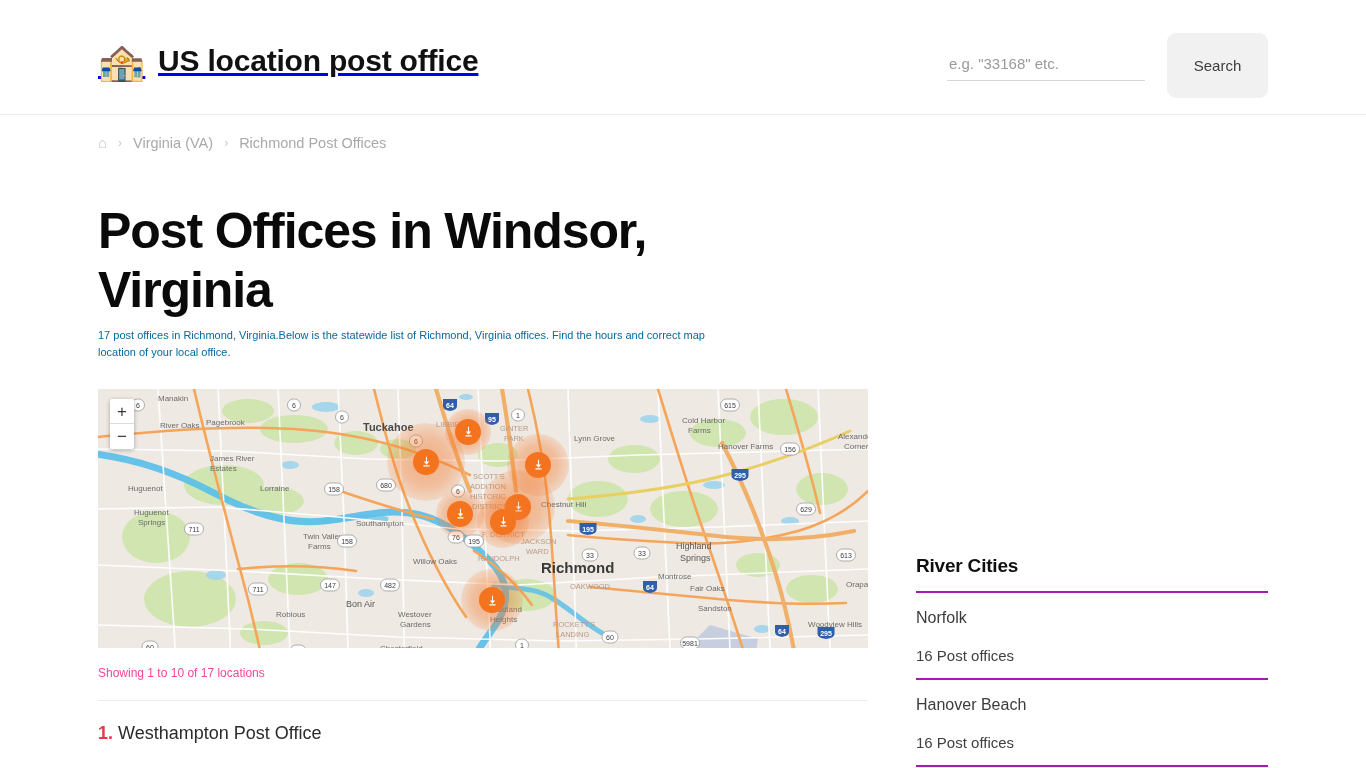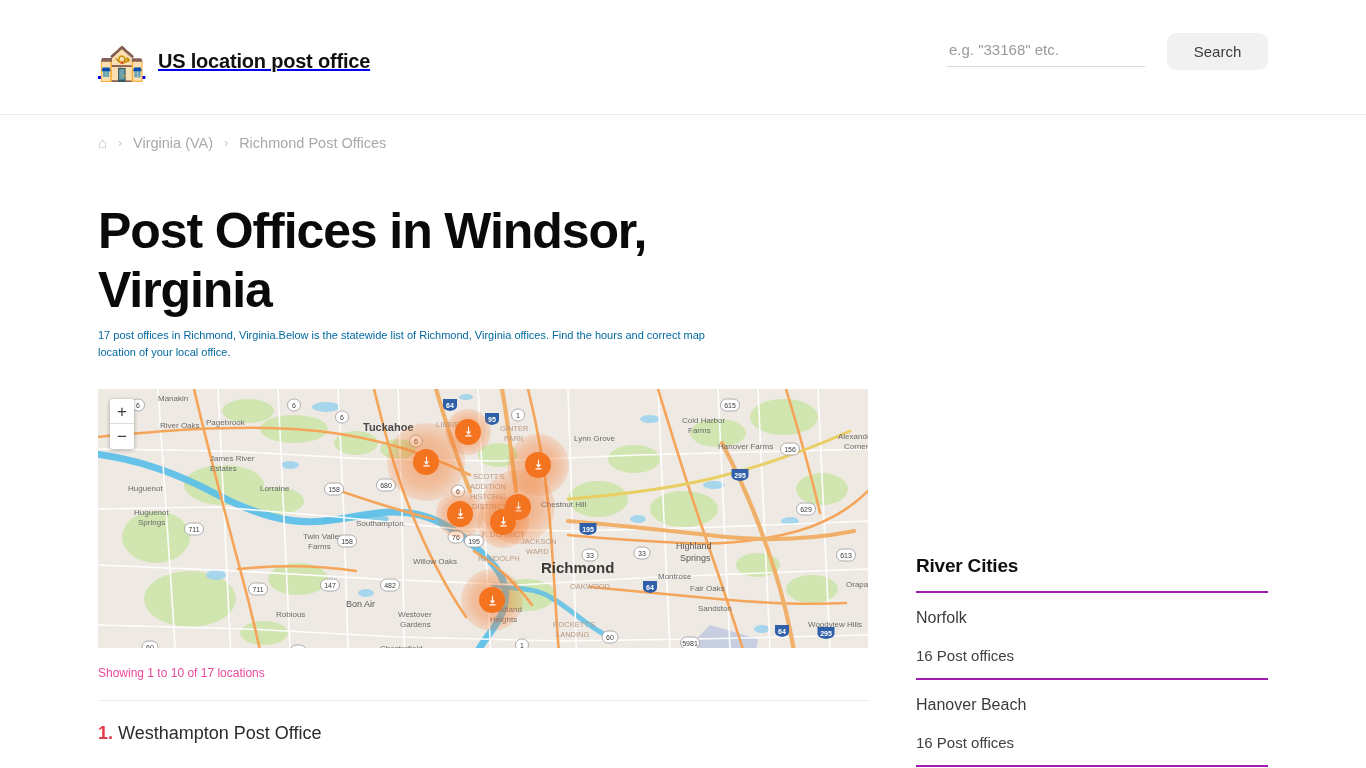--- a/index.html
+++ b/index.html
@@ -24,21 +24,21 @@
     left: 98px; top: 38px;
     display: flex; align-items: center; gap: 14px;
   }
   .brand-icon {
     width: 46px; height: 46px;
     font-size: 38px; line-height: 46px;
     text-align: center;
     display: block;
   }
   .brand-title {
-    font-size: 20px;
+    font-size: 30px;
     font-weight: bold;
     color: #111111;
     letter-spacing: -0.2px;
     white-space: nowrap;
   }
   .header-search {
     position: absolute;
     right: 98px; top: 33px;
     display: flex; align-items: center; gap: 22px;
   }
@@ -49,21 +49,21 @@
     border-bottom: 1px solid #d8d8d8;
     background: transparent;
     outline: none;
     font-family: "Liberation Sans", sans-serif;
     font-size: 15px;
     color: #555;
     padding: 0 2px 4px 2px;
   }
   .search-input::placeholder { color: #9a9a9a; }
   .search-button {
-    width: 101px; height: 37px;
+    width: 101px; height: 65px;
     background: #f1f1f1;
     border: none;
     border-radius: 9px;
     font-family: "Liberation Sans", sans-serif;
     font-size: 15px;
     color: #3c3c3c;
     cursor: pointer;
   }
 
   

